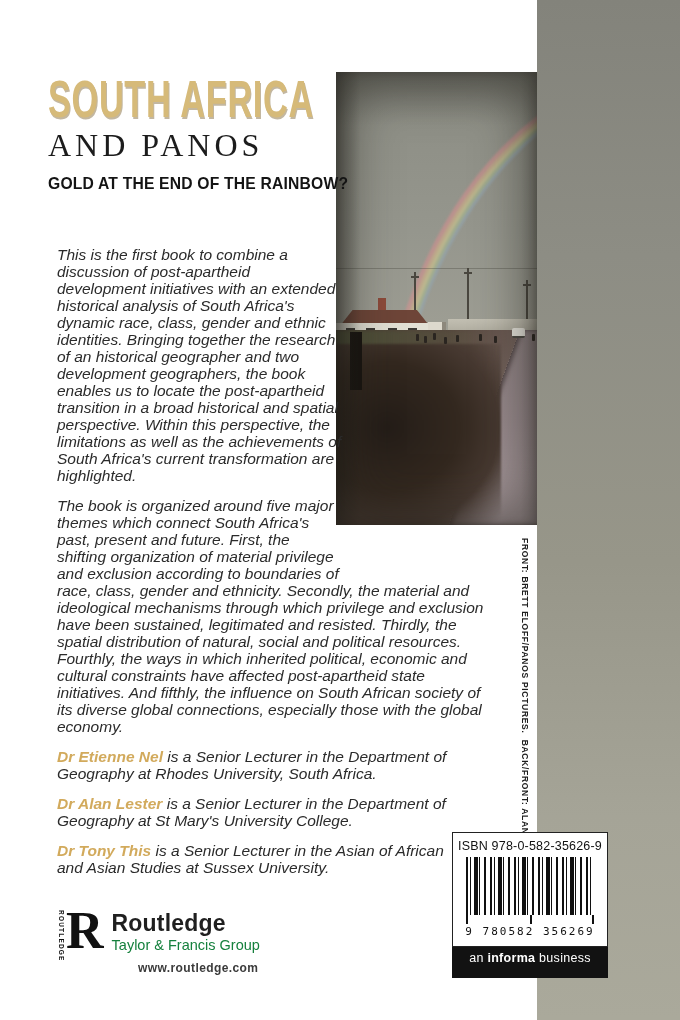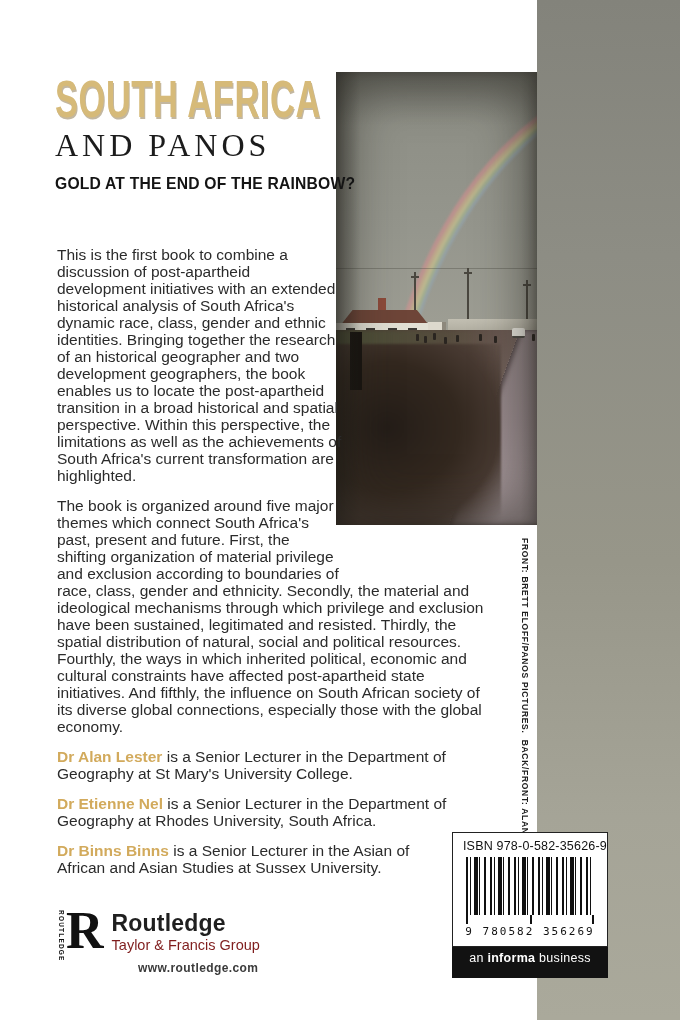--- a/index.html
+++ b/index.html
@@ -50,59 +50,59 @@
     background:radial-gradient(ellipse at 35% 45%, #241d18 0%, #33281f 45%, #473931 70%, rgba(70,56,48,0) 95%);
     filter:blur(1px); }
   .post { left:14px; top:260px; width:12px; height:58px; background:#17130f; filter:blur(.4px); }
   .vignette { left:0; top:0; width:201px; height:453px;
     box-shadow:inset 0 0 48px 14px rgba(33,31,26,.5), inset 0 0 8px rgba(33,31,26,.3);
     background:linear-gradient(90deg,rgba(25,24,20,.4),transparent 12%),
                linear-gradient(270deg,rgba(25,24,20,.18),transparent 8%),
                linear-gradient(180deg,rgba(25,24,20,.22),transparent 12%); }
 
   
-  .title-block { position:absolute; left:55px; top:72px; width:430px; }
+  .title-block { position:absolute; left:48px; top:72px; width:430px; }
   .main-title { font-weight:800; font-size:52px; line-height:54px; letter-spacing:1px;
     color:#d6ba79; transform:scaleX(.66); transform-origin:0 50%; white-space:nowrap;
     text-shadow:1.5px 1.5px 0 rgba(122,96,44,.45); }
   .subtitle { font-family:"Liberation Serif", serif; font-size:32px; line-height:39px;
     letter-spacing:4px; color:#1c1c1c; }
   .kicker { margin-top:9px; font-weight:700; font-size:16.5px; letter-spacing:.2px; color:#141414;
     transform:scaleX(.95); transform-origin:0 50%; white-space:nowrap; }
 
   
   .text-column { position:absolute; left:57px; top:246px; width:430px;
-    font-size:15.5px; line-height:17px; color:#2b2b2b; }
+    font-size:15.5px; line-height:17px; color:#2b2b2b;font-style:italic; }
   .float-spacer { float:right; width:144px; height:320px; }
   .text-column p { margin:0 0 13px; }
   .bio { margin:0 0 12px; }
   .bio-3 { max-width:392px; }
   .bio-name { color:#d2aa5c; font-weight:700; }
 
   
   .photo-credit { position:absolute; left:520px; top:538px; height:312px;
     writing-mode:vertical-rl; font-size:8.5px; font-weight:700; letter-spacing:.7px;
     color:#1d1d1d; white-space:nowrap; }
 
   
   .logo-block { position:absolute; left:58px; top:908px; display:flex; align-items:flex-start; }
   .logo-vertical { writing-mode:vertical-rl; font-size:6.5px; font-weight:700; letter-spacing:1.2px;
     color:#111; height:44px; margin-top:2px; }
   .logo-r { font-family:"Liberation Serif", serif; font-weight:700; font-size:52px; line-height:46px;
     color:#111; margin:0 8px 0 1px; }
   .logo-names { padding-top:3px; }
   .logo-name { font-size:23px; line-height:24px; font-weight:600; color:#1f1f1f; letter-spacing:.2px; }
-  .logo-group { font-size:14.5px; color:#7f1d1d; margin-top:2px; }
+  .logo-group { font-size:14.5px; color:#15803d; margin-top:2px; }
   .logo-site { position:absolute; left:99px; top:961px; font-size:12px; font-weight:700;
     letter-spacing:.4px; color:#3b3b3b;margin-left:39px; }
 
   
   .isbn-unit { position:absolute; left:452px; top:832px; width:156px; }
   .isbn-box { background:#ffffff; border:1px solid #222; height:115px; padding-top:6px; text-align:center; }
-  .isbn-label { font-size:12.5px; color:#111; letter-spacing:.2px;text-align:right; }
+  .isbn-label { font-size:12.5px; color:#111; letter-spacing:.2px; }
   .barcode { position:relative; height:58px; margin:4px 13px 0;
     background:repeating-linear-gradient(90deg,
       #101010 0 2px, #fff 2px 4px, #101010 4px 5px, #fff 5px 8px,
       #101010 8px 12px, #fff 12px 13px, #101010 13px 14px, #fff 14px 18px,
       #101010 18px 20px, #fff 20px 24px); }
   .guard { position:absolute; bottom:-9px; width:2px; height:9px; background:#101010; }
   .g1{left:0;} .g2{left:50%;} .g3{right:0;}
   .isbn-digits { margin-top:10px; font-family:"DejaVu Sans Mono", monospace; font-size:11px;
     letter-spacing:2px; color:#111; }
   .informa-strip { height:31px; background:#121212; color:#fff; text-align:center;
@@ -167,23 +167,23 @@
   <div class="title-block">
     <div class="main-title">SOUTH AFRICA</div>
     <div class="subtitle">AND PANOS</div>
     <div class="kicker">GOLD AT THE END OF THE RAINBOW?</div>
   </div>
 
   <div class="text-column">
     <div class="float-spacer"></div>
     <p>This is the first book to combine a discussion of post-apartheid development initiatives with an extended historical analysis of South Africa's dynamic race, class, gender and ethnic identities. Bringing together the research of an historical geographer and two development geographers, the book enables us to locate the post-apartheid transition in a broad historical and spatial perspective. Within this perspective, the limitations as well as the achievements of South Africa's current transformation are highlighted.</p>
     <p>The book is organized around five major themes which connect South Africa's past, present and future. First, the shifting organization of material privilege and exclusion according to boundaries of race, class, gender and ethnicity. Secondly, the material and ideological mechanisms through which privilege and exclusion have been sustained, legitimated and resisted. Thirdly, the spatial distribution of natural, social and political resources. Fourthly, the ways in which inherited political, economic and cultural constraints have affected post-apartheid state initiatives. And fifthly, the influence on South African society of its diverse global connections, especially those with the global economy.</p>
+    <p class="bio"><span class="bio-name">Dr Etienne Nel</span><span> is a Senior Lecturer in the Department of Geography at Rhodes University, South Africa.</span></p>
     <p class="bio"><span class="bio-name">Dr Alan Lester</span><span> is a Senior Lecturer in the Department of Geography at St Mary's University College.</span></p>
-    <p class="bio"><span class="bio-name">Dr Etienne Nel</span><span> is a Senior Lecturer in the Department of Geography at Rhodes University, South Africa.</span></p>
-    <p class="bio bio-3"><span class="bio-name">Dr Binns Binns</span><span> is a Senior Lecturer in the Asian of African and Asian Studies at Sussex University.</span></p>
+    <p class="bio bio-3"><span class="bio-name">Dr Tony This</span><span> is a Senior Lecturer in the Asian of African and Asian Studies at Sussex University.</span></p>
   </div>
 
   <div class="photo-credit">FRONT: BRETT ELOFF/PANOS PICTURES.&nbsp;&nbsp;BACK/FRONT: ALAN LESTER</div>
 
   <div class="logo-block">
     <div class="logo-vertical">ROUTLEDGE</div>
     <div class="logo-r">R</div>
     <div class="logo-names">
       <div class="logo-name">Routledge</div>
       <div class="logo-group">Taylor &amp; Francis Group</div>

